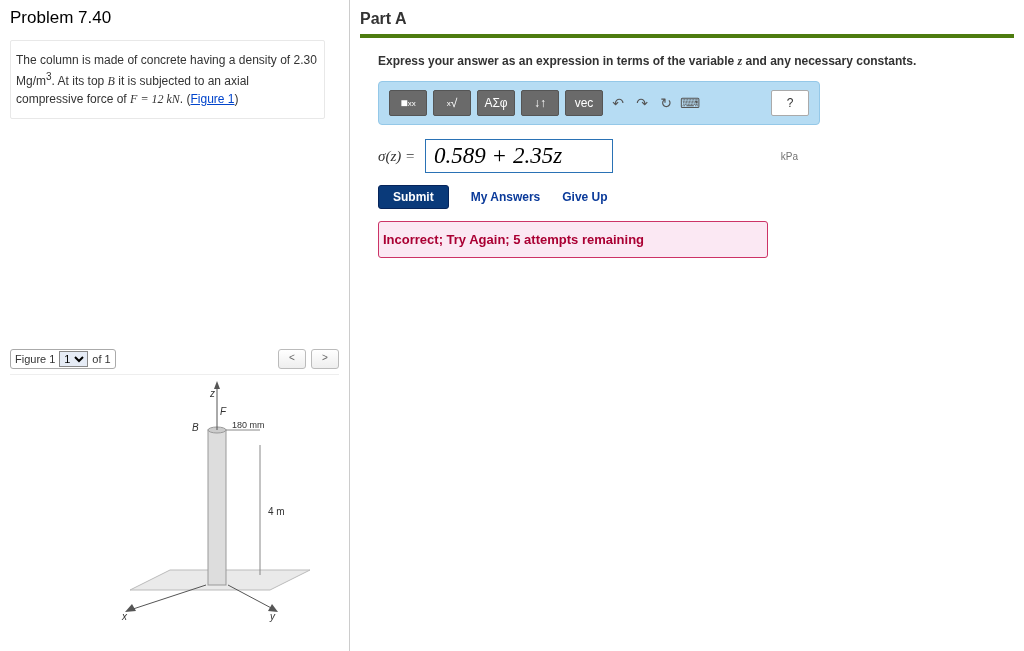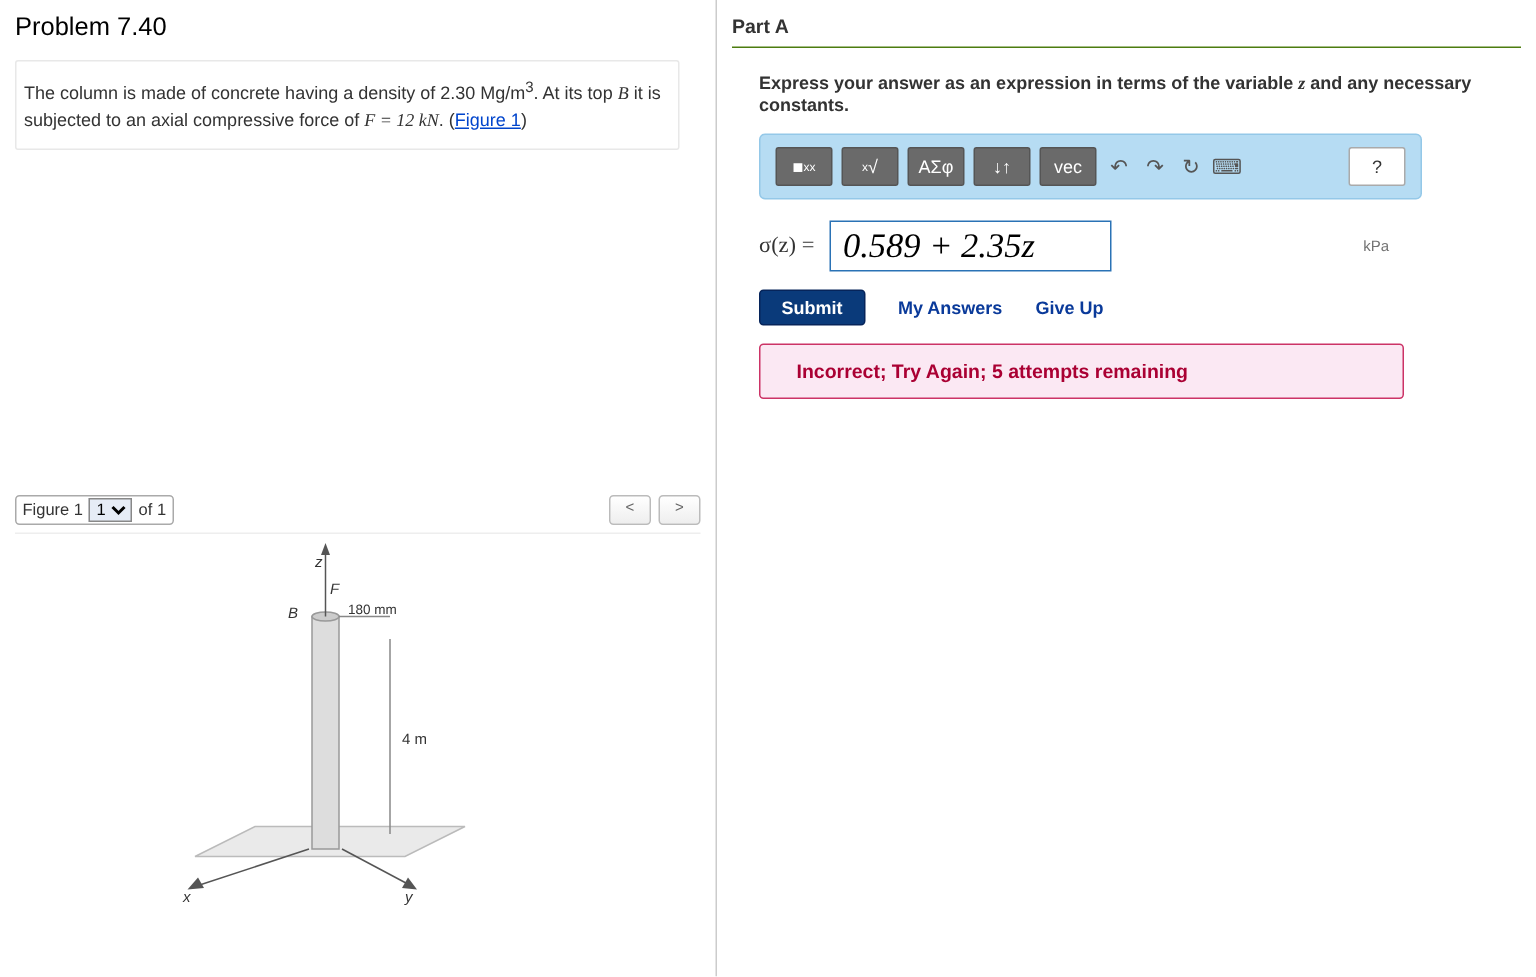--- a/index.html
+++ b/index.html
@@ -8,21 +8,21 @@
     font-size: 12px;
     color: #333;
     background: #fff;
   }
   .container {
     display: flex;
     width: 1024px;
     height: 651px;
   }
   .left-panel {
-    width: 478px;
+    width: 350px;
     border-right: 1px solid #ccc;
     padding: 0px;
     box-sizing: border-box;
   }
   .right-panel {
     flex: 1;
     padding: 0 10px;
     box-sizing: border-box;
   }
   .problem-title {
@@ -78,22 +78,22 @@
     cursor: pointer;
   }
   .figure-area {
     margin: 0 10px;
     height: 250px;
     position: relative;
     border-top: 1px solid #eee;
   }
   .part-title {
     font-weight: bold;
-    font-size: 13px;
-    border-bottom: 1px solid #4d7c0f;
+    font-size: 16px;
+    border-bottom: 4px solid #4d7c0f;
     padding: 10px 0 6px 0;
     margin: 0;
   }
   .q-text { margin: 10px 0 8px 18px; font-size: 12px; color: #333; }
   .instruct { margin: 16px 0 12px 18px; font-size: 12px; font-weight: bold; }
   .italic-var { font-style: italic; font-family: 'Times New Roman', serif; }
   .toolbar {
     margin-left: 18px;
     background: #b6dcf3;
     border: 1px solid #94c8e8;
@@ -131,20 +131,21 @@
   .tb-spacer { flex: 1; }
   .answer-row {
     margin: 14px 0 12px 18px;
     display: flex;
     align-items: center;
     gap: 10px;
     width: 420px;
   }
   .sigma-label {
     font-family: 'Times New Roman', serif;
+    font-style: italic;
     font-size: 15px;
     color: #333;
   }
   .answer-input {
     border: 1px solid #2a72b5;
     padding: 4px 8px;
     font-size: 23px;
     font-family: 'Times New Roman', serif;
     width: 170px;
     height: 24px;
@@ -166,21 +167,21 @@
     font-size: 12px;
     font-weight: bold;
     cursor: pointer;
   }
   .link-a { color: #0a3a9a; font-size: 12px; cursor: pointer; font-weight: bold;}
   .feedback {
     margin: 0 0 0 18px;
     border: 1px solid #cc3366;
     background: #fbe8f3;
     border-radius: 3px;
-    padding: 10px 24px;
+    padding: 10px 4px;
     width: 380px;
     font-size: 13px;
     font-weight: bold;
     color: #aa0033;
   }
 </style>
 </head>
 <body>
 
 <div class="container">

